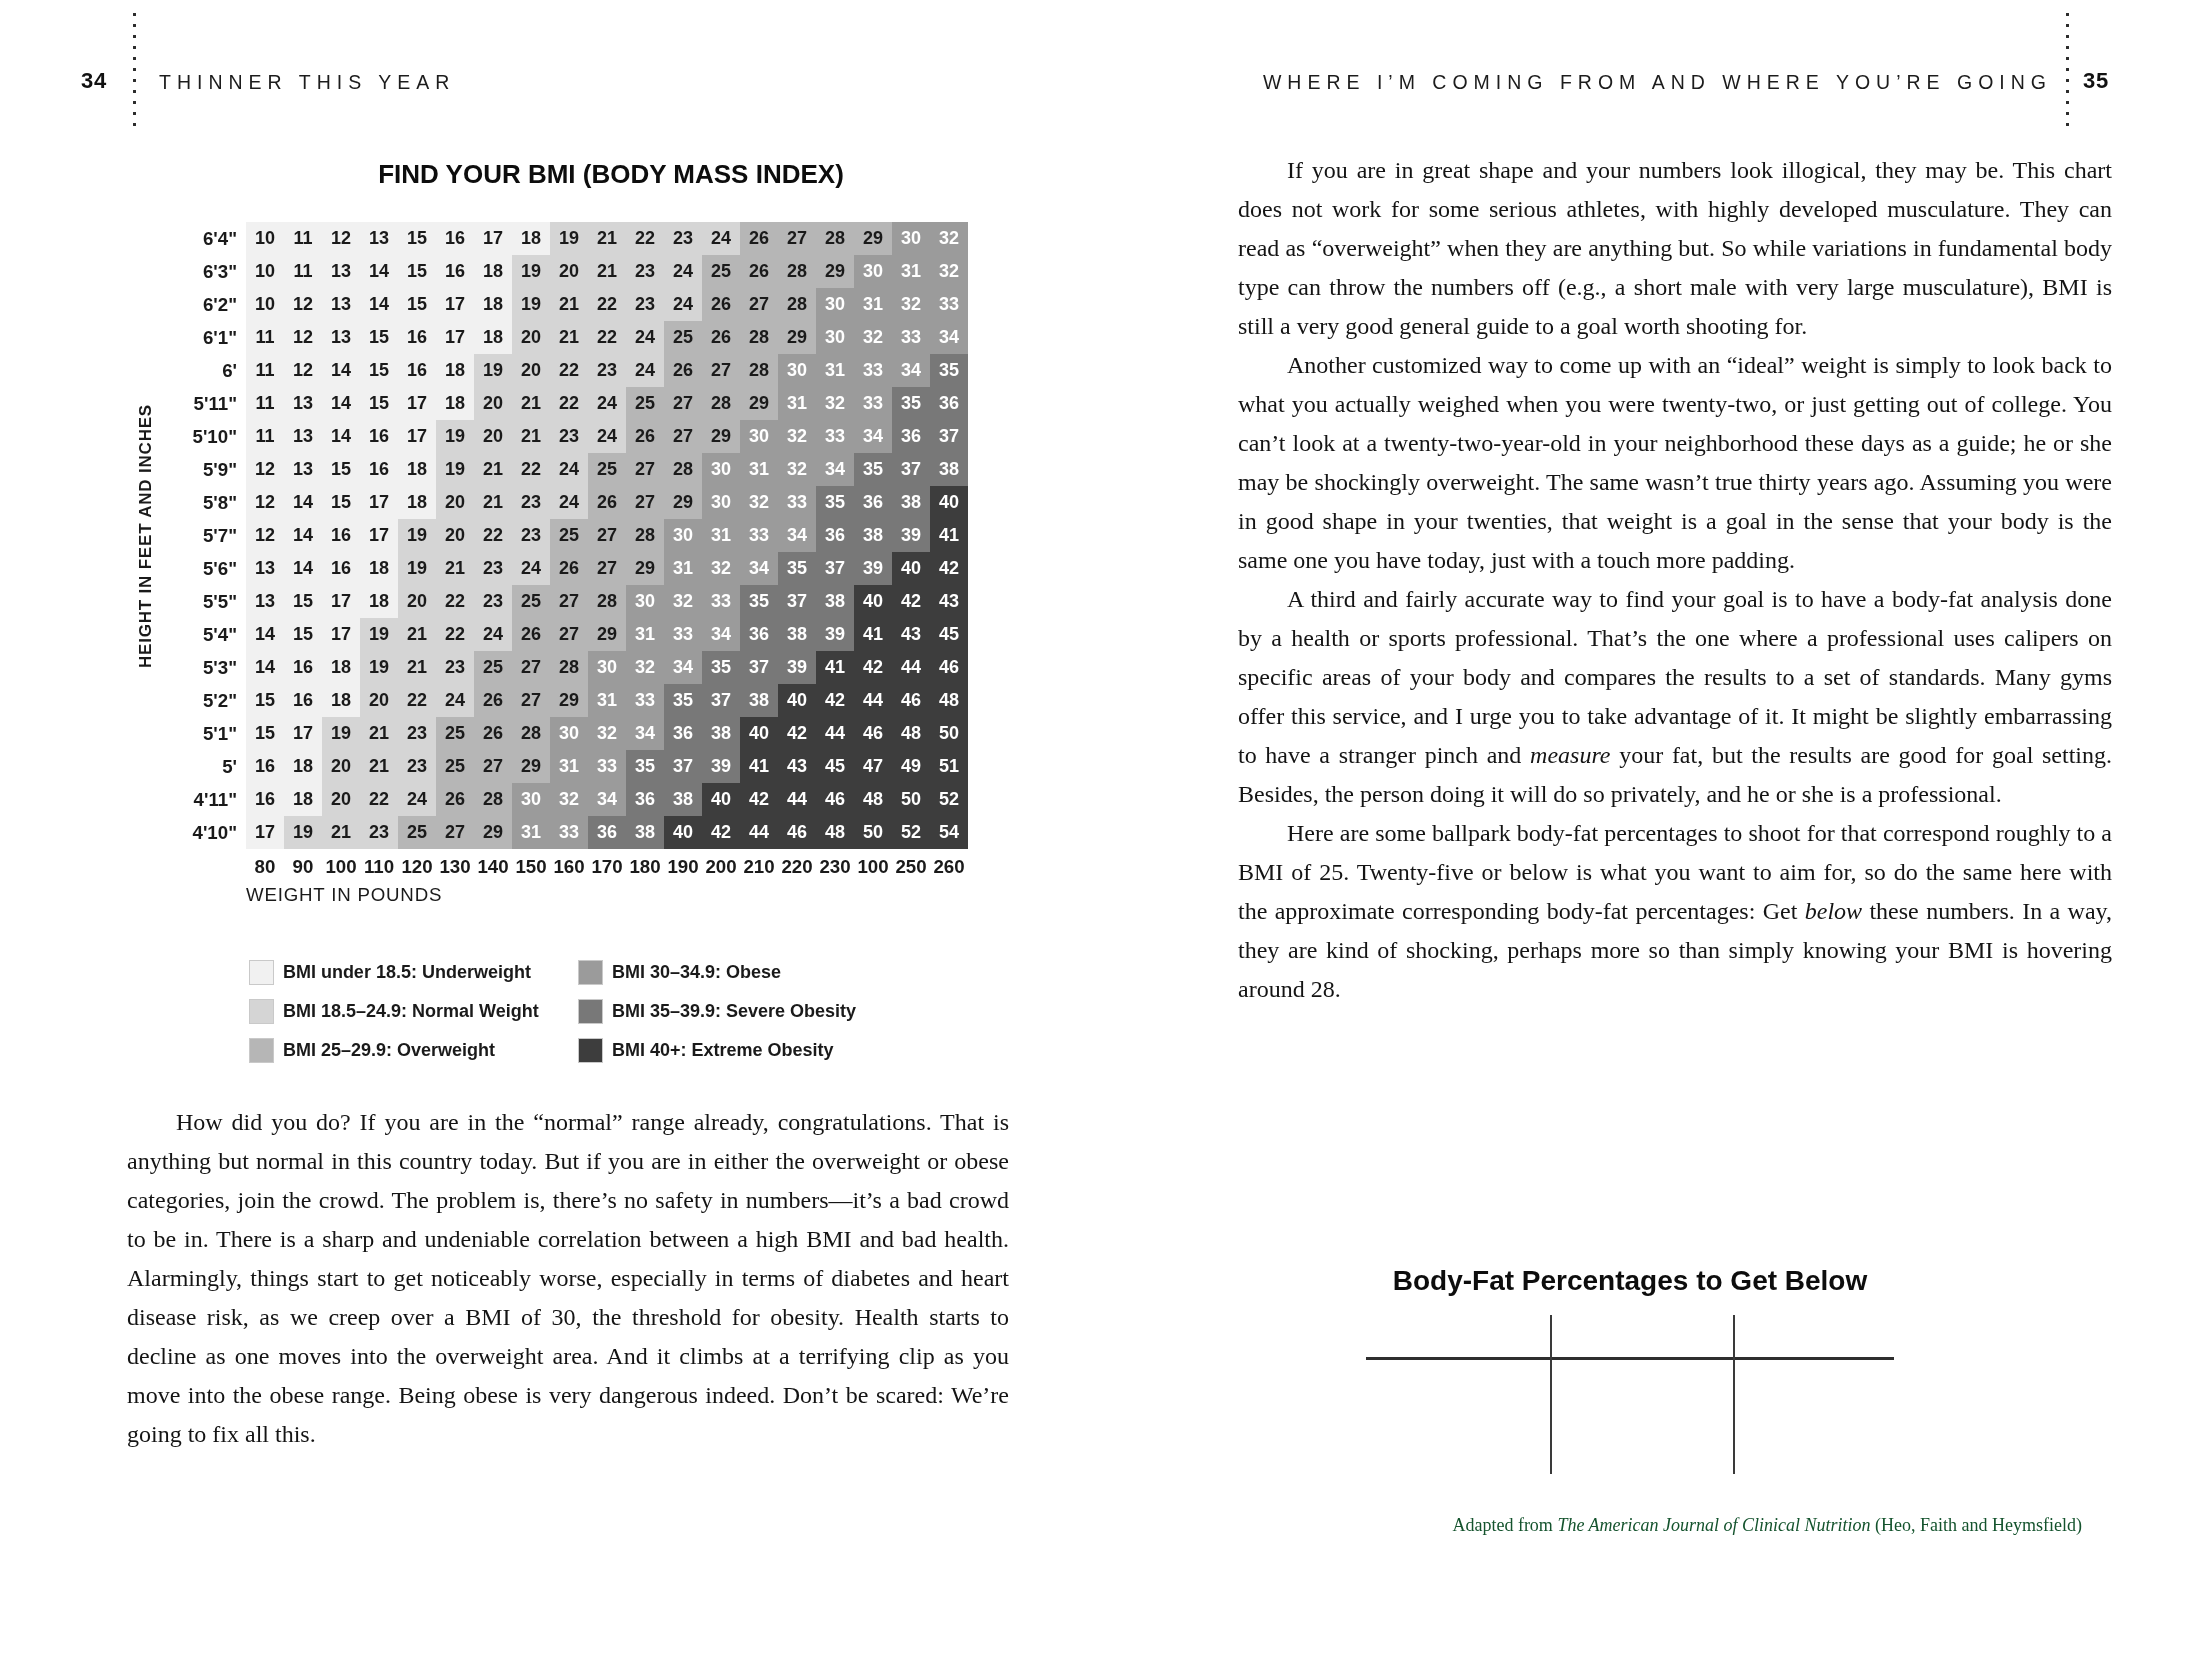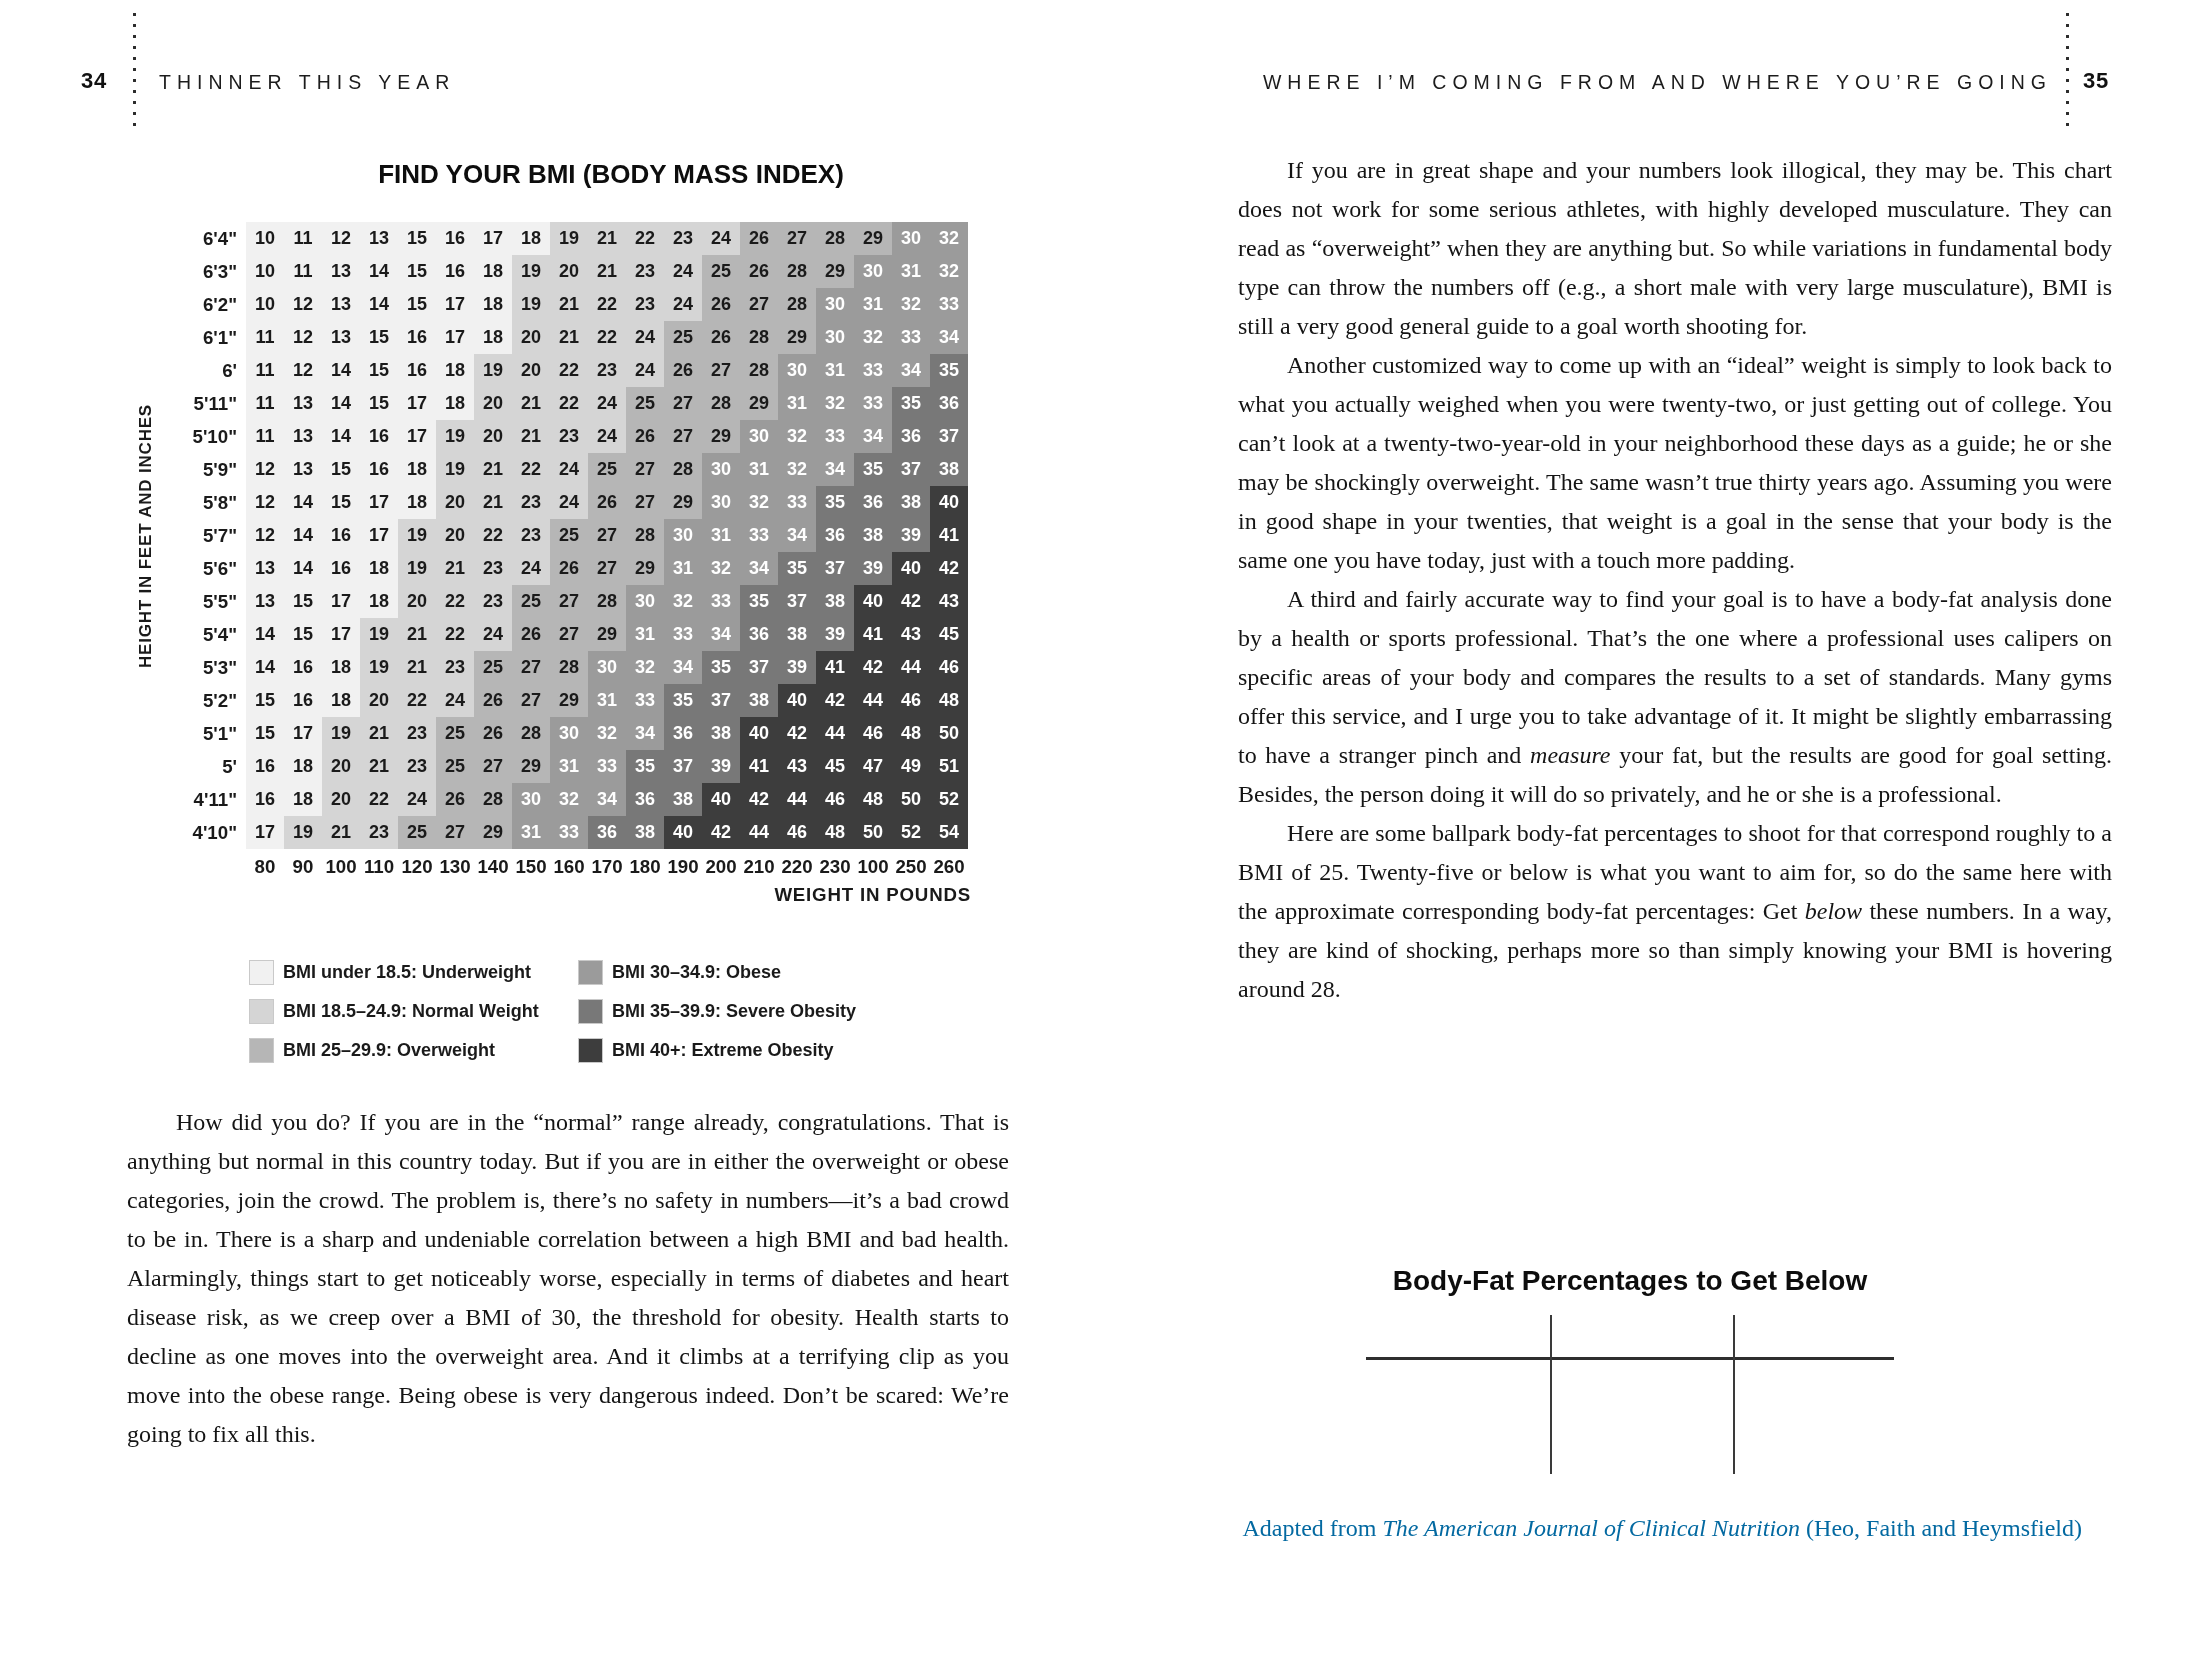--- a/index.html
+++ b/index.html
@@ -19,21 +19,21 @@
   }
 
   
   .chart-title{font-size:26px;font-weight:bold;text-align:center;letter-spacing:0px;color:#0d0d0d;}
   #height-labels{display:grid;grid-auto-rows:33px;width:110px;}
   #height-labels div{line-height:33px;text-align:right;font-weight:bold;font-size:18.7px;padding-right:0;}
   #bmi-grid{display:grid;grid-template-columns:repeat(19,38px);grid-auto-rows:33px;}
   .bmi-cell{display:flex;align-items:center;justify-content:center;font-size:18px;font-weight:bold;}
   #weight-labels{display:grid;grid-template-columns:repeat(19,38px);}
   #weight-labels div{text-align:center;font-weight:bold;font-size:18.7px;line-height:24px;}
-  .axis-label-x{font-size:18.7px;font-weight:bold;text-align:right;letter-spacing:0.8px;}
+  .axis-label-x{font-size:18.7px;font-weight:normal;text-align:left;letter-spacing:0.8px;}
   .axis-label-y{
     font-size:17px;font-weight:bold;letter-spacing:0.8px;white-space:nowrap;
     transform:translate(-50%,-50%) rotate(-90deg);
   }
 
   
   .legend-col{display:flex;flex-direction:column;gap:14.4px;}
   .legend-item{display:flex;align-items:center;height:24.6px;text-align:right;}
   .legend-swatch{width:24.6px;height:24.6px;flex:0 0 24.6px;border:0.8px solid #c9c9c9;box-sizing:border-box;}
   .legend-label{font-size:18px;font-weight:bold;margin-left:9.3px;white-space:nowrap;}
@@ -51,21 +51,21 @@
   .bft{width:528px;position:relative;}
   .bft-headers{display:grid;grid-template-columns:185px 183px 159px;height:42px;}
   .bft-headers div{display:flex;align-items:center;justify-content:center;
     font-size:22px;font-weight:bold;letter-spacing:2.5px;}
   .bft-hr{position:absolute;left:0;top:42px;width:528px;height:2.5px;background:#2e2e2e;}
   .bft-row{display:grid;grid-template-columns:185px 183px 159px;height:53px;}
   .bft-row div{display:flex;align-items:center;justify-content:center;
     font-size:23px;letter-spacing:1.3px;color:#161616;}
   .bft-vline{position:absolute;top:0;width:1.7px;height:159px;background:#3a3a3a;}
   .bft-caption{
-    font-family:"Liberation Serif",serif;font-size:24px;color:#0369a1;
+    font-family:"Liberation Serif",serif;font-size:18px;color:#14532d;
     text-align:right;white-space:nowrap;
   }
   .bft-caption .it{font-style:italic;}
 </style>
 </head>
 <body>
 
 <div class="abs pagenum" style="left:81px;top:68px;">34</div>
 <div class="abs dotted-rule" style="left:133px;top:8.5px;"></div>
 <div class="abs runhead" style="left:159px;top:71px;">THINNER THIS YEAR</div>

